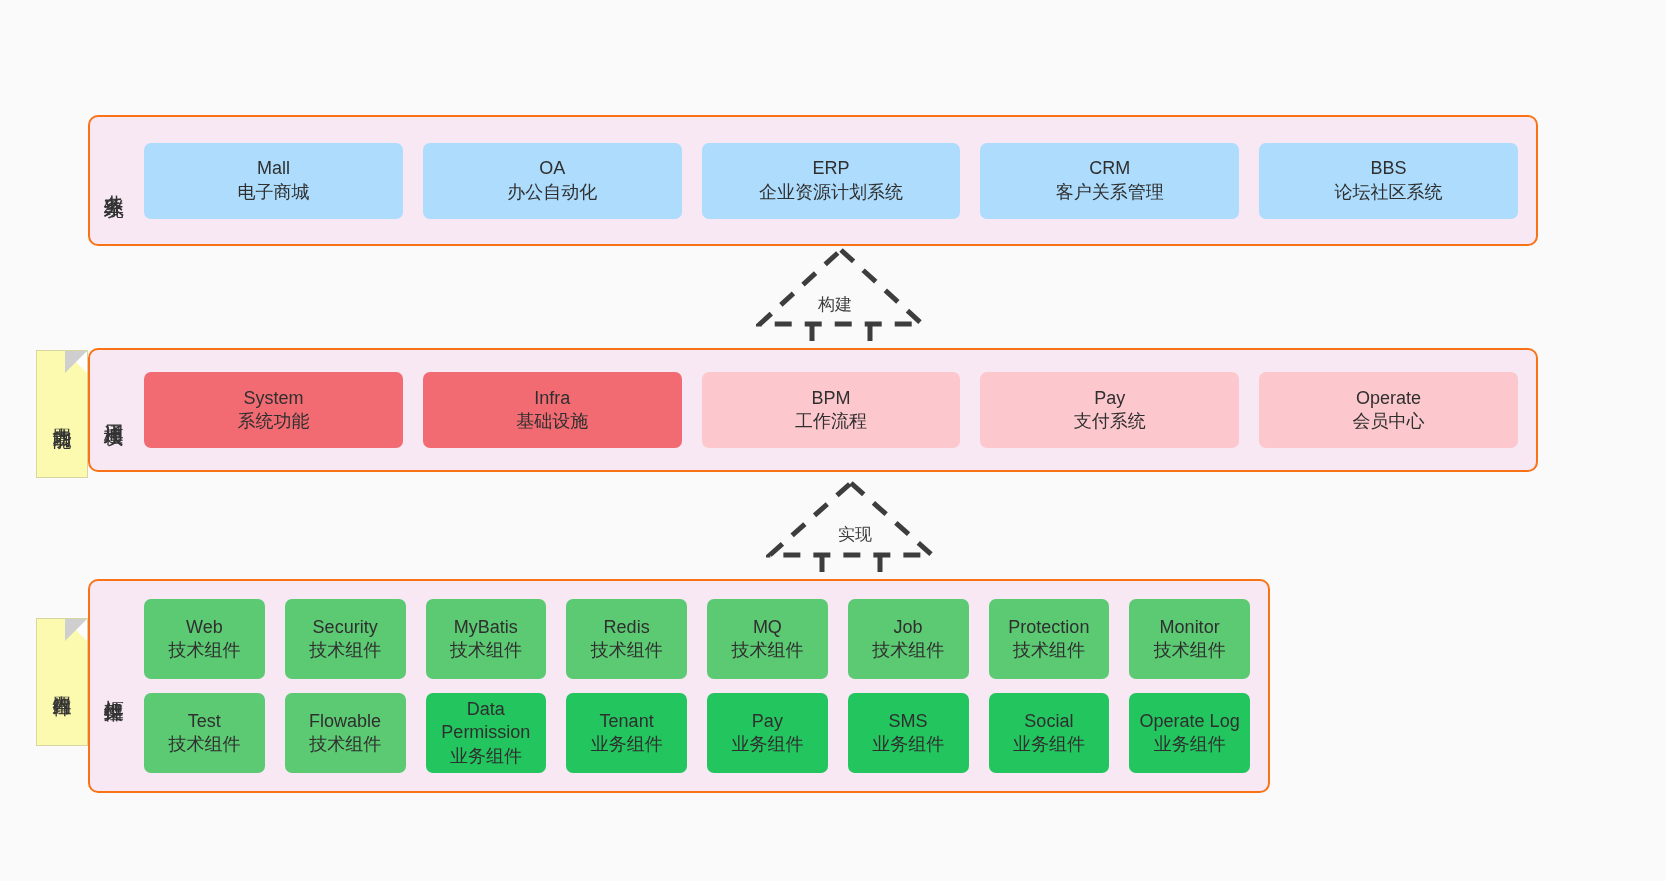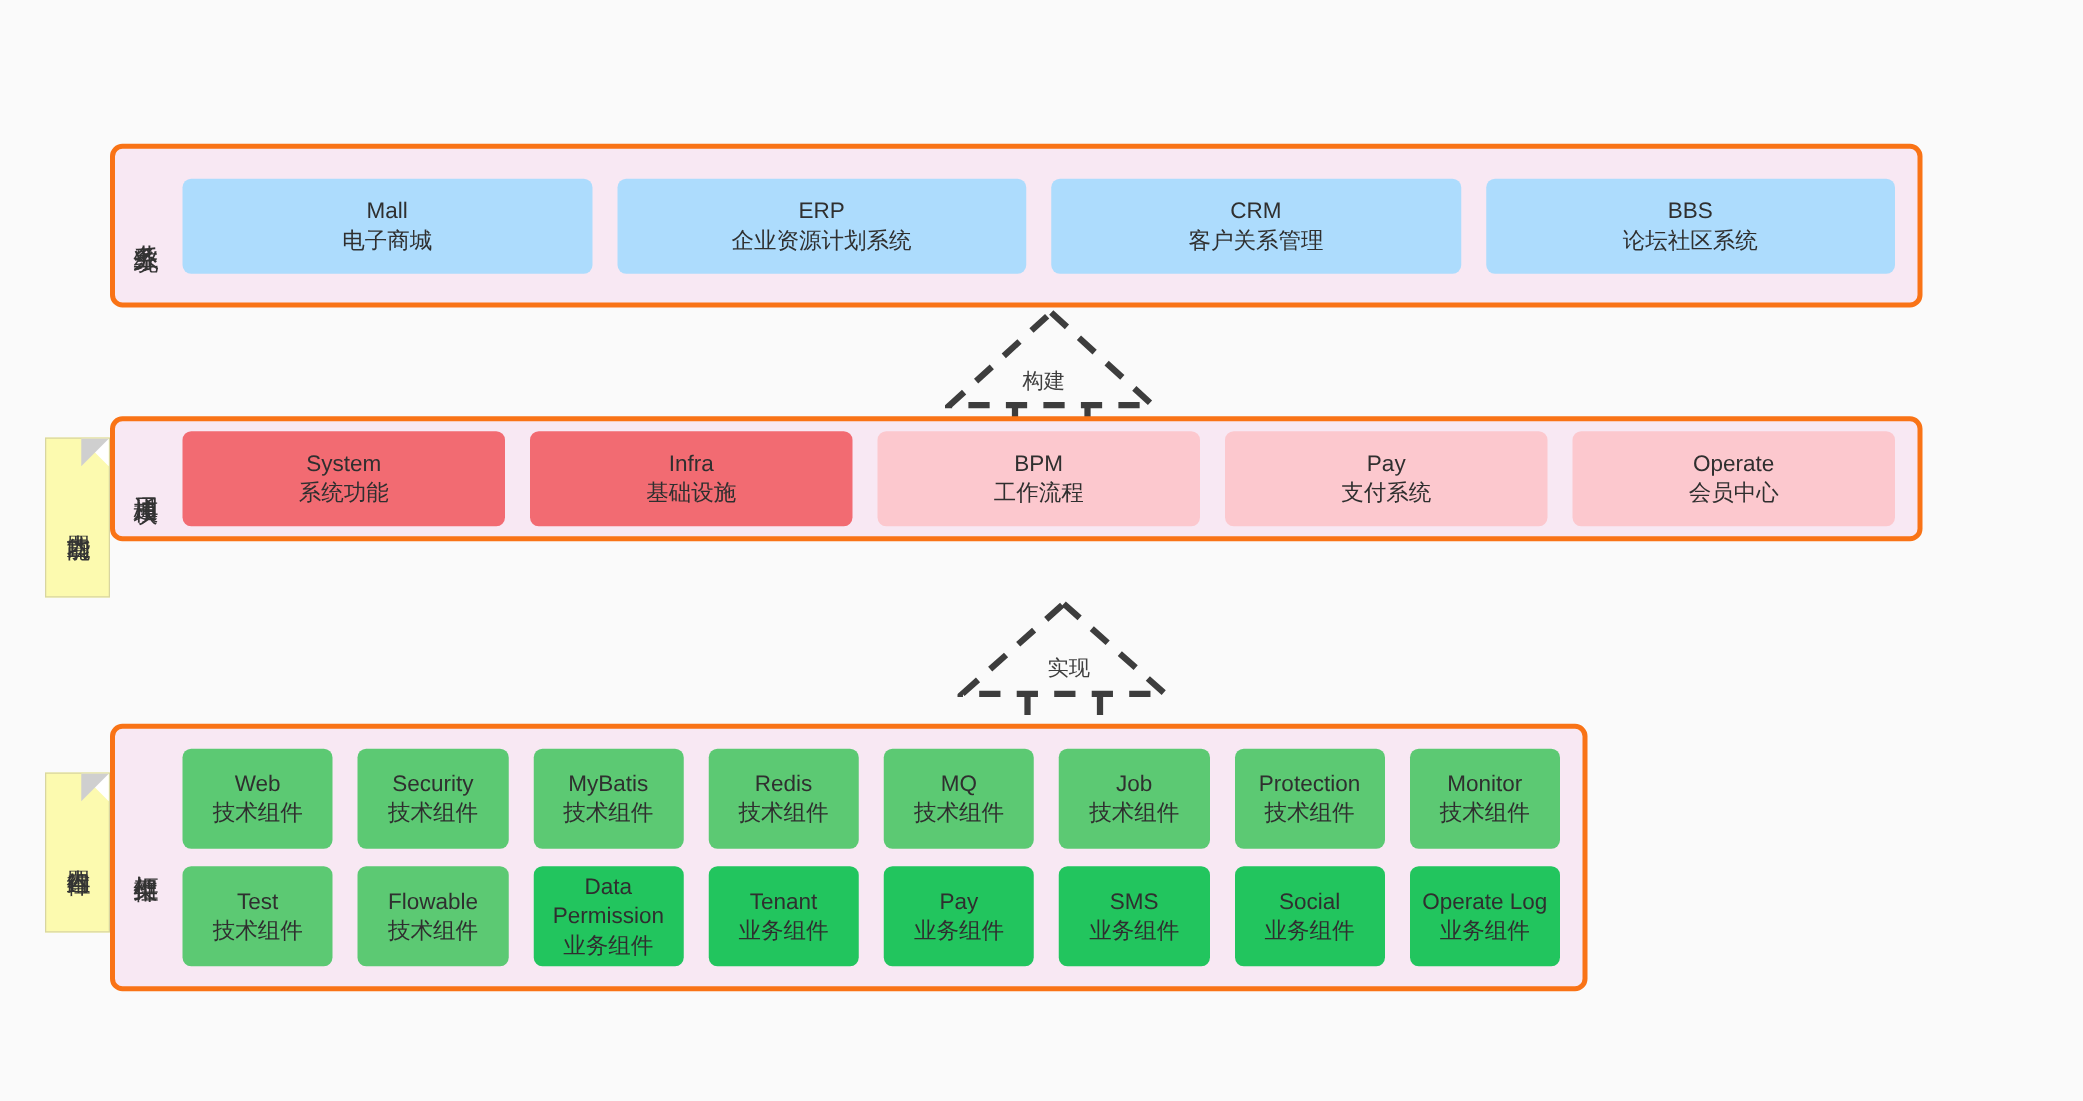--- a/index.html
+++ b/index.html
@@ -18,21 +18,21 @@
 
   .canvas {
     position: absolute;
     inset: 0;
   }
 
   
   .layer {
     position: absolute;
     background: #F8E8F3;
-    border: 4px solid #f97316;
+    border: 2px solid #f97316;
     border-radius: 10px;
     display: flex;
     align-items: stretch;
     box-sizing: border-box;
   }
 
   .layer-title {
     width: 48px;
     flex: 0 0 48px;
     display: flex;
@@ -82,21 +82,21 @@
 
   
   .fill-blue        { background: #ADDCFD; }
   .fill-red         { background: #F26B72; }
   .fill-pink        { background: #FCC8CE; }
   .fill-green       { background: #5CC973; }
   .fill-lightgreen  { background: #22c55e; }
 
   
   #layer-business  { left: 88px;  top: 115px; width: 1450px; height: 131px; }
-  #layer-common    { left: 88px;  top: 333px; width: 1450px; height: 100px; }
+  #layer-common    { left: 88px;  top: 348px; width: 1450px; height: 124px; }
   #layer-framework { left: 88px;  top: 579px; width: 1182px; height: 214px; }
 
   #layer-business  .node,
   #layer-common    .node { height: 76px; }
   #layer-framework .node { height: 80px; }
 
   
   .note {
     position: absolute;
     width: 52px;
@@ -162,20 +162,24 @@
 
   <div class="layer" id="layer-business">
     <div class="layer-title">业务系统</div>
     <div class="layer-body">
       <div class="row">
         <div class="node fill-blue">
           <span class="n-title">Mall</span>
           <span class="n-sub">电子商城</span>
         </div>
         <div class="node fill-blue">
+          <span class="n-title">OA</span>
+          <span class="n-sub">办公自动化</span>
+        </div>
+        <div class="node fill-blue">
           <span class="n-title">ERP</span>
           <span class="n-sub">企业资源计划系统</span>
         </div>
         <div class="node fill-blue">
           <span class="n-title">CRM</span>
           <span class="n-sub">客户关系管理</span>
         </div>
         <div class="node fill-blue">
           <span class="n-title">BBS</span>
           <span class="n-sub">论坛社区系统</span>

